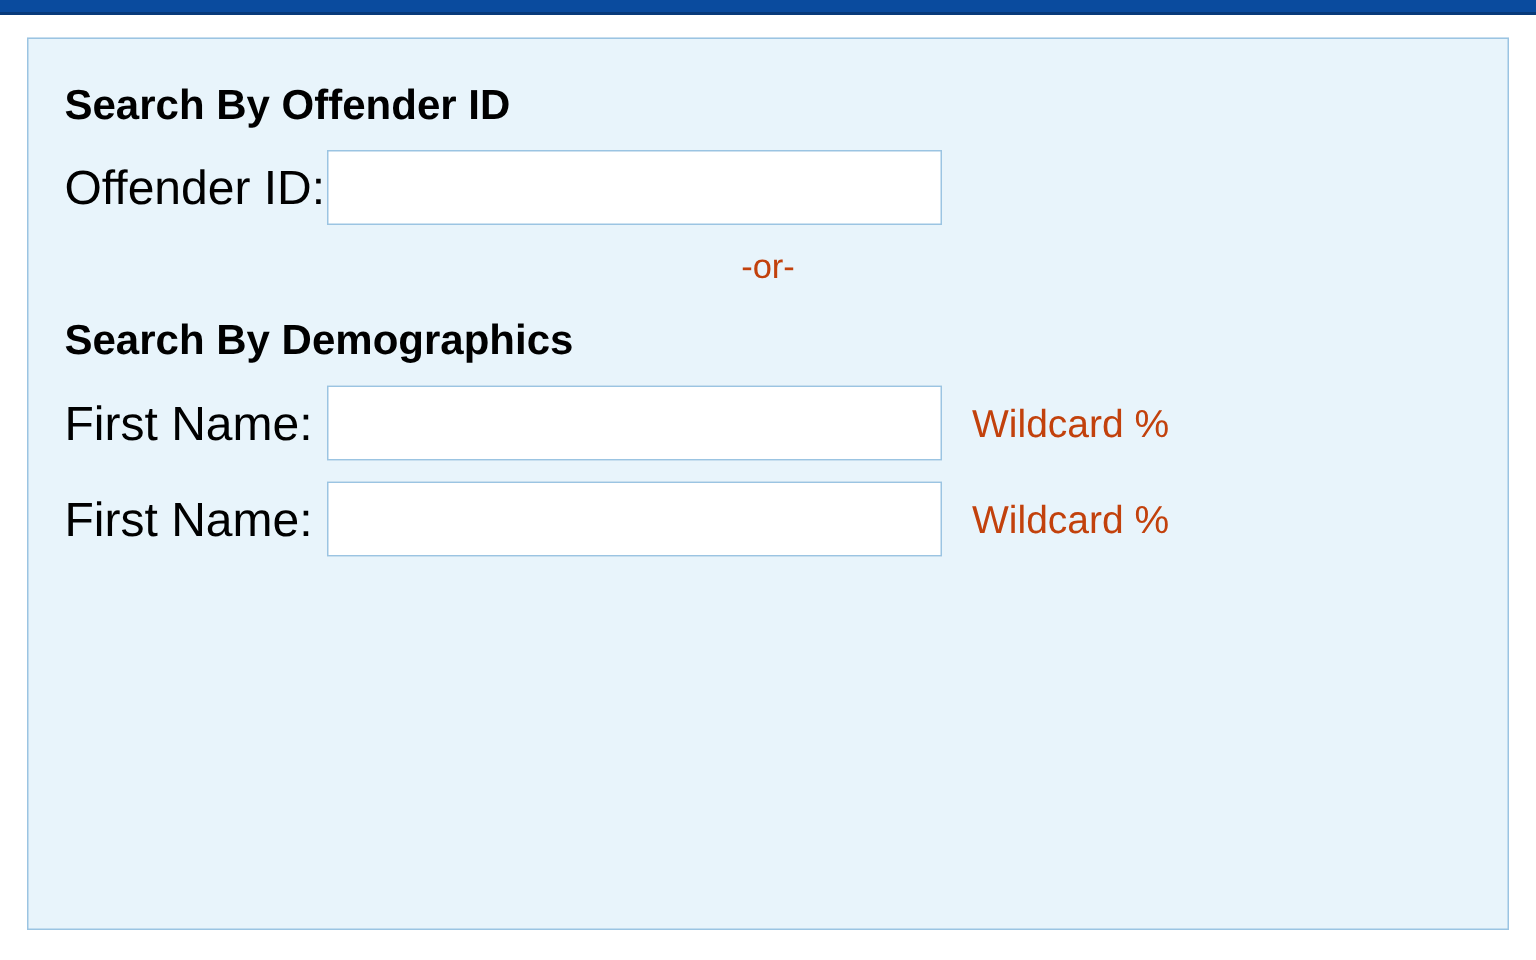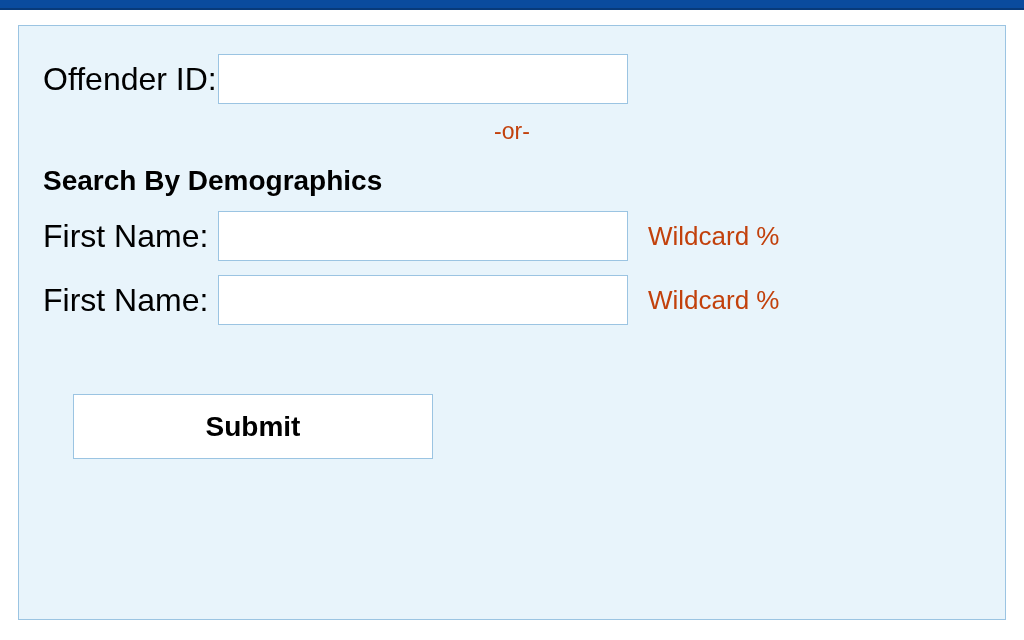--- a/index.html
+++ b/index.html
@@ -82,20 +82,21 @@
       cursor: pointer;
     }
   </style>
 </head>
 <body>
 
 <div class="top-bar"></div>
 
 <div class="form-panel">
 
+  <div class="section-heading">Search By Offender ID</div>
 
   <div class="field-row">
     <div class="field-label">Offender ID:</div>
     <input type="text" class="text-input" value="" style="">
   </div>
 
   <div class="or-separator">-or-</div>
 
   <div class="demographics-heading">Search By Demographics</div>
 
@@ -104,15 +105,14 @@
     <input type="text" class="text-input" value="" style="">
     <div class="wildcard-hint">Wildcard %</div>
   </div>
 
   <div class="field-row">
     <div class="field-label">First Name:</div>
     <input type="text" class="text-input" value="" style="">
     <div class="wildcard-hint">Wildcard %</div>
   </div>
 
-  <button class="submit-btn">Submit</button>
 
 </div>
 
 </body></html>

